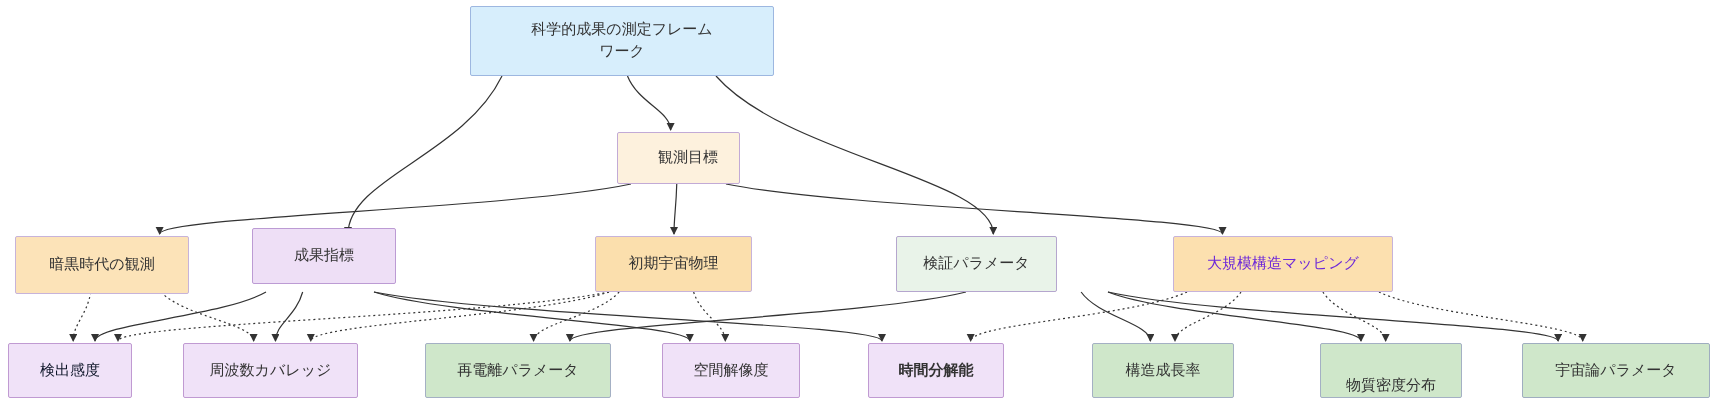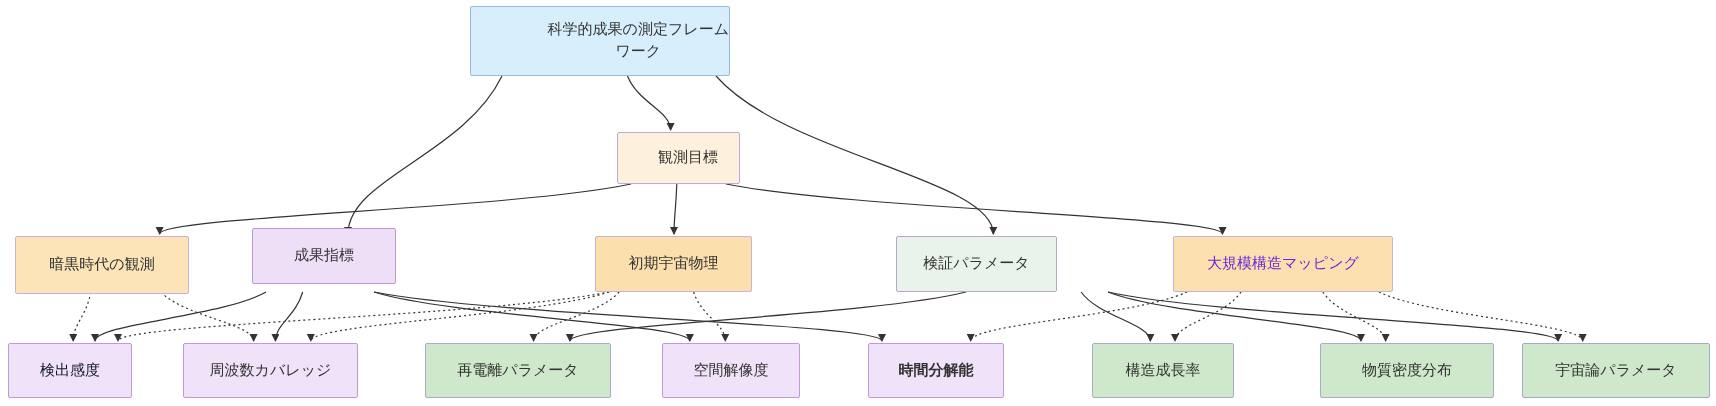--- a/index.html
+++ b/index.html
@@ -55,30 +55,30 @@
         <path d="M609,292 C534.45,316.5 310.8,323.85 310.8,341" fill="none" stroke="#333333" stroke-width="1.2" stroke-dasharray="2 3" marker-end="url(#arrow)"></path>
         <path d="M619.075,292 C597.69375,316.5 533.55,323.85 533.55,341" fill="none" stroke="#333333" stroke-width="1.2" stroke-dasharray="2 3" marker-end="url(#arrow)"></path>
         <path d="M693.625,292 C701.53125,316.5 725.25,323.85 725.25,341" fill="none" stroke="#333333" stroke-width="1.2" stroke-dasharray="2 3" marker-end="url(#arrow)"></path>
         <path d="M1187,292 C1132.925,316.5 970.7,323.85 970.7,341" fill="none" stroke="#333333" stroke-width="1.2" stroke-dasharray="2 3" marker-end="url(#arrow)"></path>
         <path d="M1241,292 C1224.5,316.5 1175,323.85 1175,341" fill="none" stroke="#333333" stroke-width="1.2" stroke-dasharray="2 3" marker-end="url(#arrow)"></path>
         <path d="M1322.9,292 C1338.575,316.5 1385.6,323.85 1385.6,341" fill="none" stroke="#333333" stroke-width="1.2" stroke-dasharray="2 3" marker-end="url(#arrow)"></path>
         <path d="M1379,292 C1429.925,316.5 1582.7,323.85 1582.7,341" fill="none" stroke="#333333" stroke-width="1.2" stroke-dasharray="2 3" marker-end="url(#arrow)"></path>
       </g>
   </svg>
   <div id="nodes">
-      <div class="node" style="left: 470px; top: 6px; width: 260px; height: 70px; background: rgb(215, 238, 252); border-color: rgb(157, 183, 224); color: rgb(51, 51, 51); justify-content: flex-end;"><span>科学的成果の測定フレーム
+      <div class="node" style="left: 470px; top: 6px; width: 304px; height: 70px; background: rgb(215, 238, 252); border-color: rgb(157, 183, 224); color: rgb(51, 51, 51);"><span>科学的成果の測定フレーム
 ワーク</span></div>
       <div class="node" style="left: 617px; top: 132px; width: 123px; height: 52px; background: rgb(253, 241, 221); border-color: rgb(194, 170, 214); color: rgb(51, 51, 51); padding-left: 19px;"><span>観測目標</span></div>
       <div class="node" style="left: 15px; top: 236px; width: 174px; height: 58px; background: rgb(252, 227, 184); border-color: rgb(199, 179, 218); color: rgb(51, 51, 51);"><span>暗黒時代の観測</span></div>
       <div class="node" style="left: 252px; top: 228px; width: 144px; height: 56px; background: rgb(238, 223, 246); border-color: rgb(188, 155, 212); color: rgb(51, 51, 51);"><span>成果指標</span></div>
       <div class="node" style="left: 595px; top: 236px; width: 157px; height: 56px; background: rgb(251, 223, 173); border-color: rgb(199, 179, 218); color: rgb(51, 51, 51);"><span>初期宇宙物理</span></div>
       <div class="node" style="left: 896px; top: 236px; width: 161px; height: 56px; background: rgb(233, 243, 233); border-color: rgb(181, 166, 206); color: rgb(51, 51, 51);"><span>検証パラメータ</span></div>
       <div class="node" style="left: 1173px; top: 236px; width: 220px; height: 56px; background: rgb(252, 224, 175); border-color: rgb(199, 179, 218); color: #6d28d9;"><span>大規模構造マッピング</span></div>
       <div class="node" style="left: 8px; top: 343px; width: 124px; height: 55px; background: rgb(240, 226, 248); border-color: rgb(192, 154, 210); color: #0f172a;"><span>検出感度</span></div>
       <div class="node" style="left: 183px; top: 343px; width: 175px; height: 55px; background: rgb(240, 226, 248); border-color: rgb(192, 154, 210); color: rgb(51, 51, 51);"><span>周波数カバレッジ</span></div>
       <div class="node" style="left: 425px; top: 343px; width: 186px; height: 55px; background: rgb(207, 231, 202); border-color: rgb(164, 176, 196); color: rgb(51, 51, 51);"><span>再電離パラメータ</span></div>
       <div class="node" style="left: 662px; top: 343px; width: 138px; height: 55px; background: rgb(240, 226, 248); border-color: rgb(192, 154, 210); color: rgb(51, 51, 51);"><span>空間解像度</span></div>
       <div class="node" style="left: 868px; top: 343px; width: 136px; height: 55px; background: rgb(240, 226, 248); border-color: rgb(192, 154, 210); color: rgb(51, 51, 51); font-weight: bold;"><span>時間分解能</span></div>
       <div class="node" style="left: 1092px; top: 343px; width: 142px; height: 55px; background: rgb(207, 231, 202); border-color: rgb(164, 176, 196); color: rgb(51, 51, 51);"><span>構造成長率</span></div>
-      <div class="node" style="left: 1320px; top: 343px; width: 174px; height: 55px; background: rgb(207, 231, 202); border-color: rgb(164, 176, 196); color: rgb(51, 51, 51);"><span>物質密度分布</span></div>
+      <div class="node" style="left: 1320px; top: 343px; width: 142px; height: 55px; background: rgb(207, 231, 202); border-color: rgb(164, 176, 196); color: rgb(51, 51, 51); align-items: flex-end;"><span>物質密度分布</span></div>
       <div class="node" style="left: 1522px; top: 343px; width: 188px; height: 55px; background: rgb(207, 231, 202); border-color: rgb(159, 173, 192); color: rgb(51, 51, 51);"><span>宇宙論パラメータ</span></div>
     </div>
 </div>
 
 </body></html>

